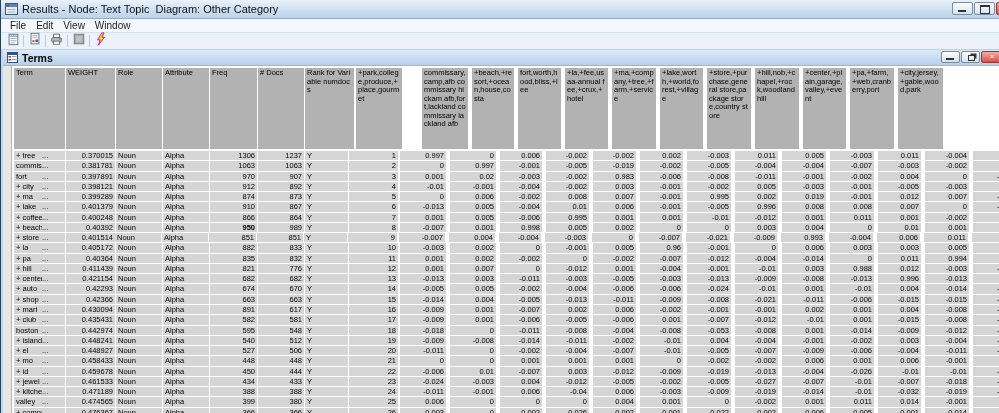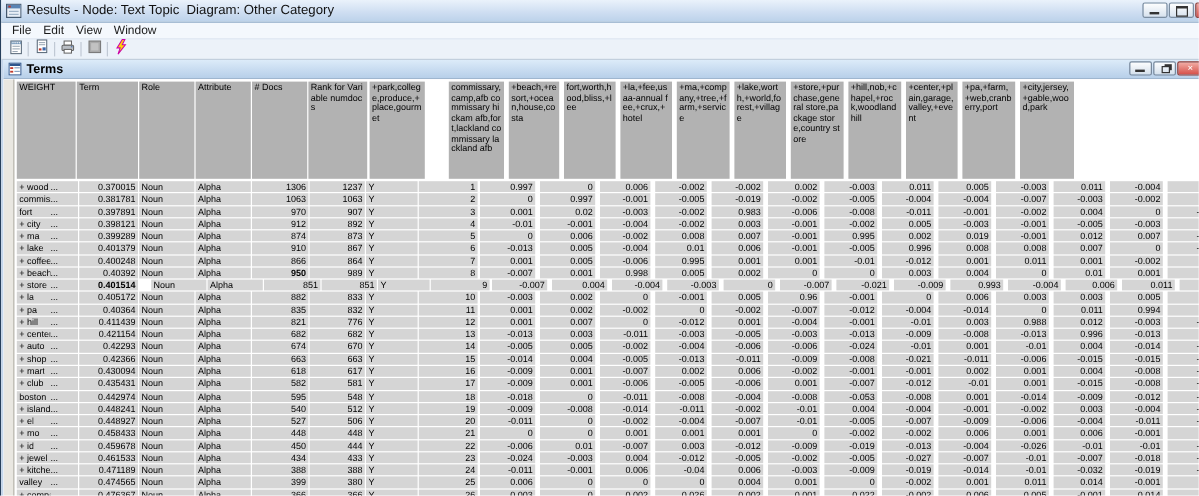--- a/index.html
+++ b/index.html
@@ -156,42 +156,43 @@
             <span class="g-res"></span>
           </div>
         <div class="terms-btn close">×</div>
       </div>
     </div>
 
     <div class="table-wrap">
       <div class="left-strip"></div>
       <div class="grid">
         <div class="thead" id="thead">
+            <div class="th" style="width: 51px; margin-right: 1px;">Term</div>
             <div class="th" style="width: 49px; margin-right: 1px;">WEIGHT</div>
-            <div class="th" style="width: 51px; margin-right: 1px;">Term</div>
             <div class="th" style="width: 46px; margin-right: 1px;">Role</div>
             <div class="th" style="width: 46px; margin-right: 1px;">Attribute</div>
+            <div class="th" style="width: 47px; margin-right: 1px;">Freq</div>
             <div class="th" style="width: 46px; margin-right: 1px;"># Docs</div>
             <div class="th" style="width: 49px; margin-right: 2px;">Rank for Variable numdocs</div>
             <div class="th" style="width: 46px; margin-right: 20px;">+park,college,produce,+place,gourmet</div>
             <div class="th" style="width: 46px; margin-right: 4px;">commissary,camp,afb commissary hickam afb,fort,lackland commissary lackland afb</div>
             <div class="th" style="width: 42px; margin-right: 4px;">+beach,+resort,+ocean,house,costa</div>
             <div class="th" style="width: 43px; margin-right: 4px;">fort,worth,hood,bliss,+lee</div>
             <div class="th" style="width: 43px; margin-right: 4px;">+la,+fee,usaa-annual fee,+crux,+hotel</div>
             <div class="th" style="width: 44px; margin-right: 4px;">+ma,+company,+tree,+farm,+service</div>
             <div class="th" style="width: 43px; margin-right: 4px;">+lake,worth,+world,forest,+village</div>
             <div class="th" style="width: 44px; margin-right: 4px;">+store,+purchase,general store,package store,country store</div>
             <div class="th" style="width: 44px; margin-right: 4px;">+hill,nob,+chapel,+rock,woodland hill</div>
             <div class="th" style="width: 43px; margin-right: 4px;">+center,+plain,garage,valley,+event</div>
             <div class="th" style="width: 44px; margin-right: 4px;">+pa,+farm,+web,cranberry,port</div>
             <div class="th" style="width: 45px; margin-right: 0px;">+city,jersey,+gable,wood,park</div>
           </div>
         <div class="tbody" id="tbody">
             <div class="trow">
-              <div class="td term" style="width: 51px; margin-right: 1px;"><span class="t-name">+ wood</span><span class="t-dots">...</span></div>
+              <div class="td term" style="width: 51px; margin-right: 1px;"><span class="t-name">+ tree</span><span class="t-dots">...</span></div>
               <div class="td num" style="width: 49px; margin-right: 1px;">0.370015</div>
               <div class="td" style="width: 46px; margin-right: 1px;">Noun</div>
               <div class="td" style="width: 46px; margin-right: 1px;">Alpha</div>
               <div class="td num" style="width: 47px; margin-right: 1px;">1306</div>
               <div class="td num" style="width: 46px; margin-right: 1px;">1237</div>
               <div class="td" style="width: 43px; margin-right: 1px;">Y</div>
               <div class="td num" style="width: 49px; margin-right: 2px;">1</div>
               <div class="td num" style="width: 46px; margin-right: 4px;">0.997</div>
               <div class="td num" style="width: 46px; margin-right: 4px;">0</div>
               <div class="td num" style="width: 42px; margin-right: 4px;">0.006</div>
@@ -362,21 +363,21 @@
               <div class="td num" style="width: 44px; margin-right: 4px;">0</div>
               <div class="td num" style="width: 43px; margin-right: 4px;">0.003</div>
               <div class="td num" style="width: 44px; margin-right: 4px;">0.004</div>
               <div class="td num" style="width: 44px; margin-right: 4px;">0</div>
               <div class="td num" style="width: 43px; margin-right: 4px;">0.01</div>
               <div class="td num" style="width: 44px; margin-right: 4px;">0.001</div>
               <div class="td city" style="width: 45px; margin-right: 0px;"></div>
             </div>
             <div class="trow">
               <div class="td term" style="width: 51px; margin-right: 1px;"><span class="t-name">+ store</span><span class="t-dots">...</span></div>
-              <div class="td num" style="width: 49px; margin-right: 11px; font-weight: bold;">0.401514</div>
+              <div class="td num" style="width: 49px; margin-right: 0;">0.401514</div>
               <div class="td" style="width: 46px; margin-right: 1px;">Noun</div>
               <div class="td" style="width: 46px; margin-right: 1px;">Alpha</div>
               <div class="td num" style="width: 47px; margin-right: 1px;">851</div>
               <div class="td num" style="width: 46px; margin-right: 1px;">851</div>
               <div class="td" style="width: 43px; margin-right: 1px;">Y</div>
               <div class="td num" style="width: 49px; margin-right: 2px;">9</div>
               <div class="td num" style="width: 46px; margin-right: 4px;">-0.007</div>
               <div class="td num" style="width: 46px; margin-right: 4px;">0.004</div>
               <div class="td num" style="width: 42px; margin-right: 4px;">-0.004</div>
               <div class="td num" style="width: 43px; margin-right: 4px;">-0.003</div>
@@ -526,21 +527,21 @@
               <div class="td num" style="width: 44px; margin-right: 4px;">-0.006</div>
               <div class="td num" style="width: 43px; margin-right: 4px;">-0.015</div>
               <div class="td num" style="width: 44px; margin-right: 4px;">-0.015</div>
               <div class="td city" style="width: 45px; margin-right: 0px;">-</div>
             </div>
             <div class="trow">
               <div class="td term" style="width: 51px; margin-right: 1px;"><span class="t-name">+ mart</span><span class="t-dots">...</span></div>
               <div class="td num" style="width: 49px; margin-right: 1px;">0.430094</div>
               <div class="td" style="width: 46px; margin-right: 1px;">Noun</div>
               <div class="td" style="width: 46px; margin-right: 1px;">Alpha</div>
-              <div class="td num" style="width: 47px; margin-right: 1px;">618</div>
+              <div class="td num" style="width: 47px; margin-right: 1px;">891</div>
               <div class="td num" style="width: 46px; margin-right: 1px;">617</div>
               <div class="td" style="width: 43px; margin-right: 1px;">Y</div>
               <div class="td num" style="width: 49px; margin-right: 2px;">16</div>
               <div class="td num" style="width: 46px; margin-right: 4px;">-0.009</div>
               <div class="td num" style="width: 46px; margin-right: 4px;">0.001</div>
               <div class="td num" style="width: 42px; margin-right: 4px;">-0.007</div>
               <div class="td num" style="width: 43px; margin-right: 4px;">0.002</div>
               <div class="td num" style="width: 43px; margin-right: 4px;">0.006</div>
               <div class="td num" style="width: 43px; margin-right: 4px;">-0.002</div>
               <div class="td num" style="width: 44px; margin-right: 4px;">-0.001</div>

